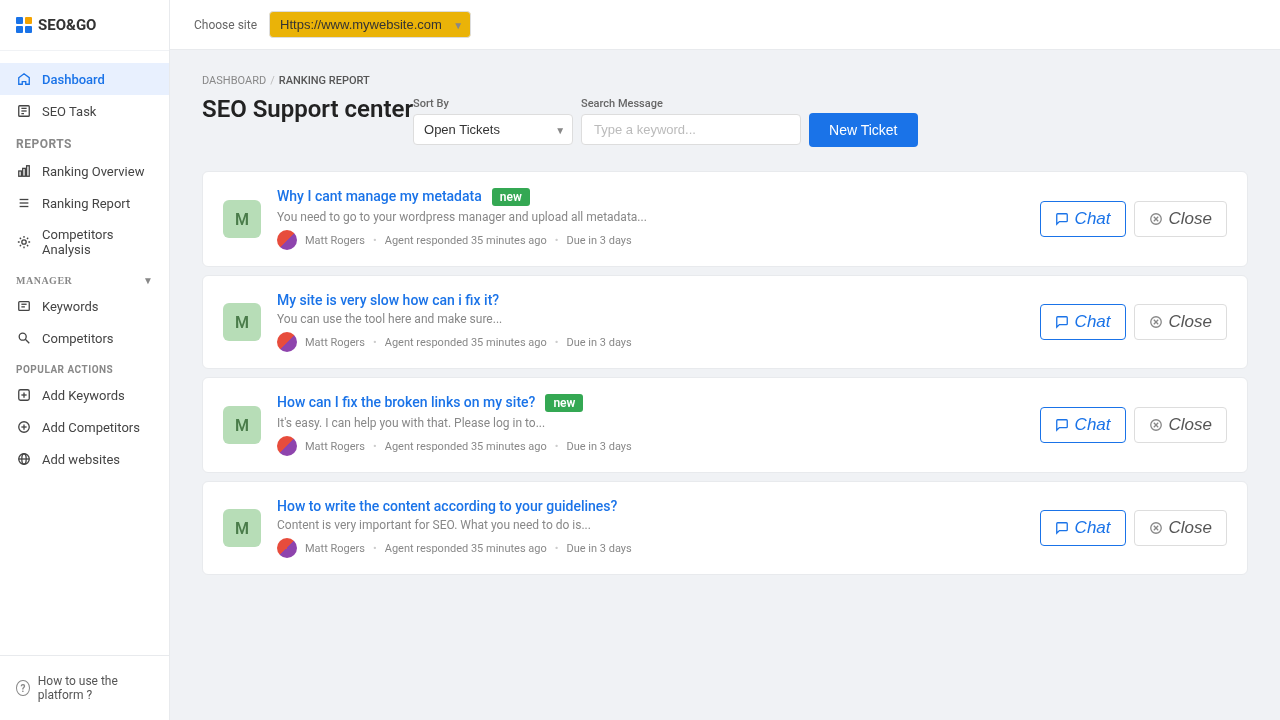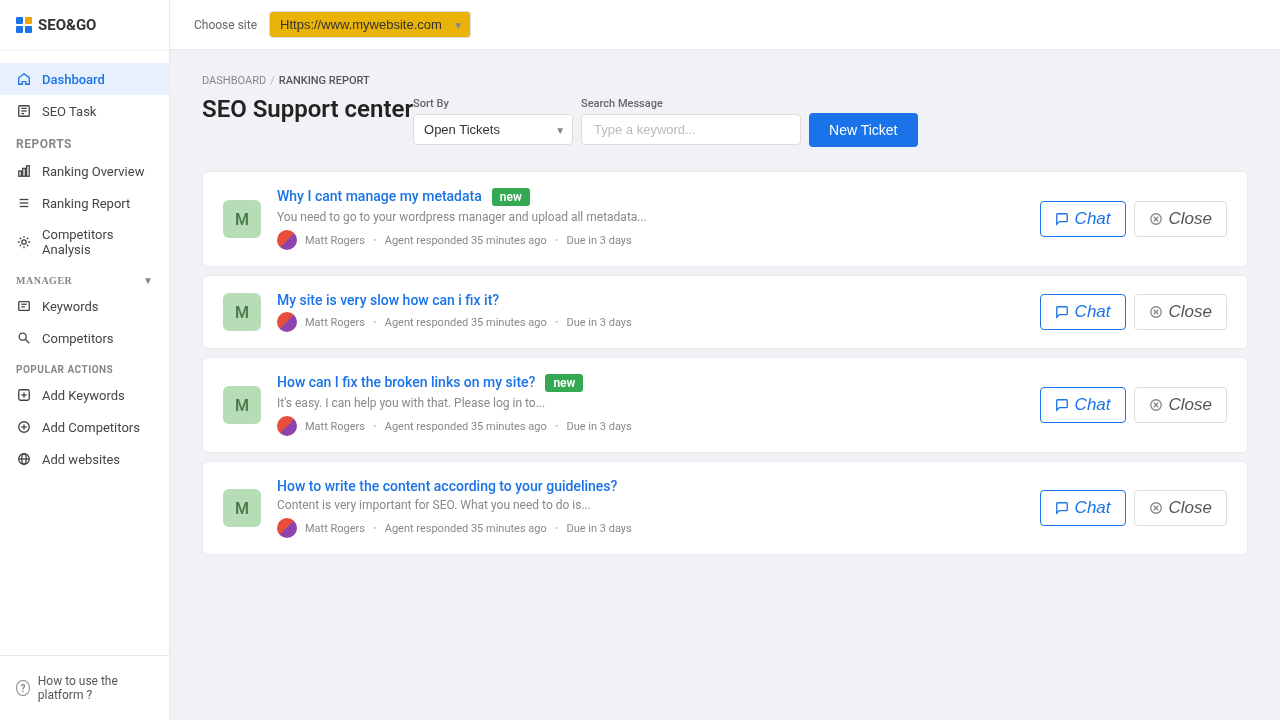--- a/index.html
+++ b/index.html
@@ -539,20 +539,21 @@
       </button>
     </div>
   </div>
         <div class="ticket-card">
     <div class="ticket-avatar">M</div>
     <div class="ticket-body">
       <div class="ticket-title-row">
         <a class="ticket-title" href="#">My site is very slow how can i fix it?</a>
 
       </div>
+      <div class="ticket-preview">You can use the tool here and make sure...</div>
       <div class="ticket-meta">
         <div class="ticket-meta-avatar-img"></div>
         <span>Matt Rogers</span>
         <span class="meta-dot">•</span>
         <span>Agent responded 35 minutes ago</span>
         <span class="meta-dot">•</span>
         <span>Due in 3 days</span>
       </div>
     </div>
     <div class="ticket-actions">

